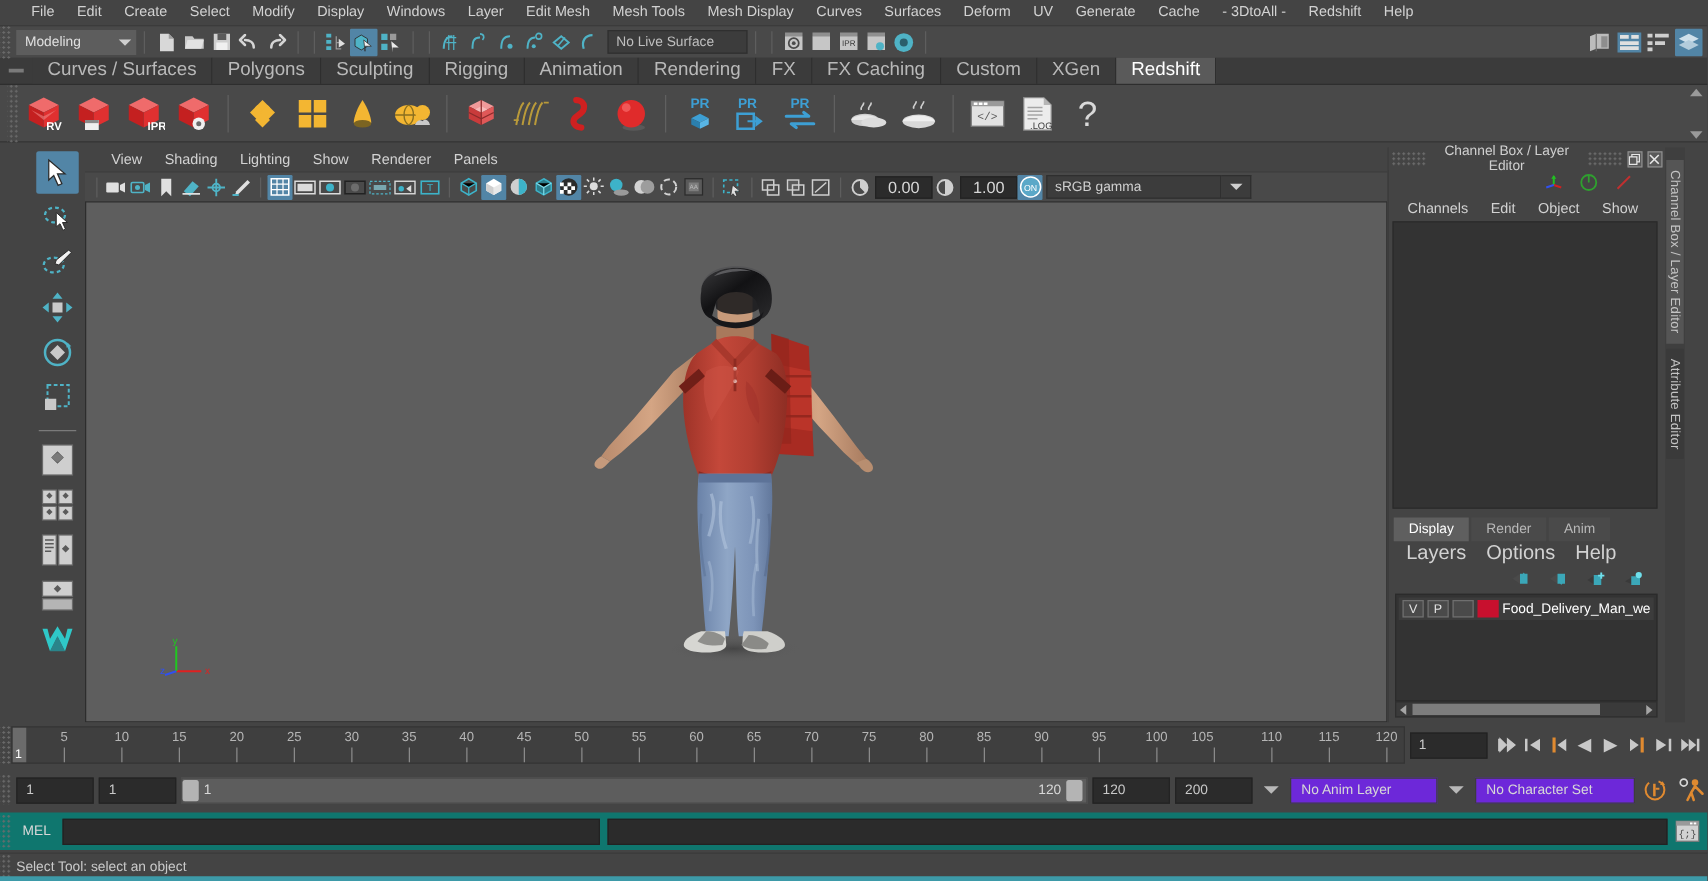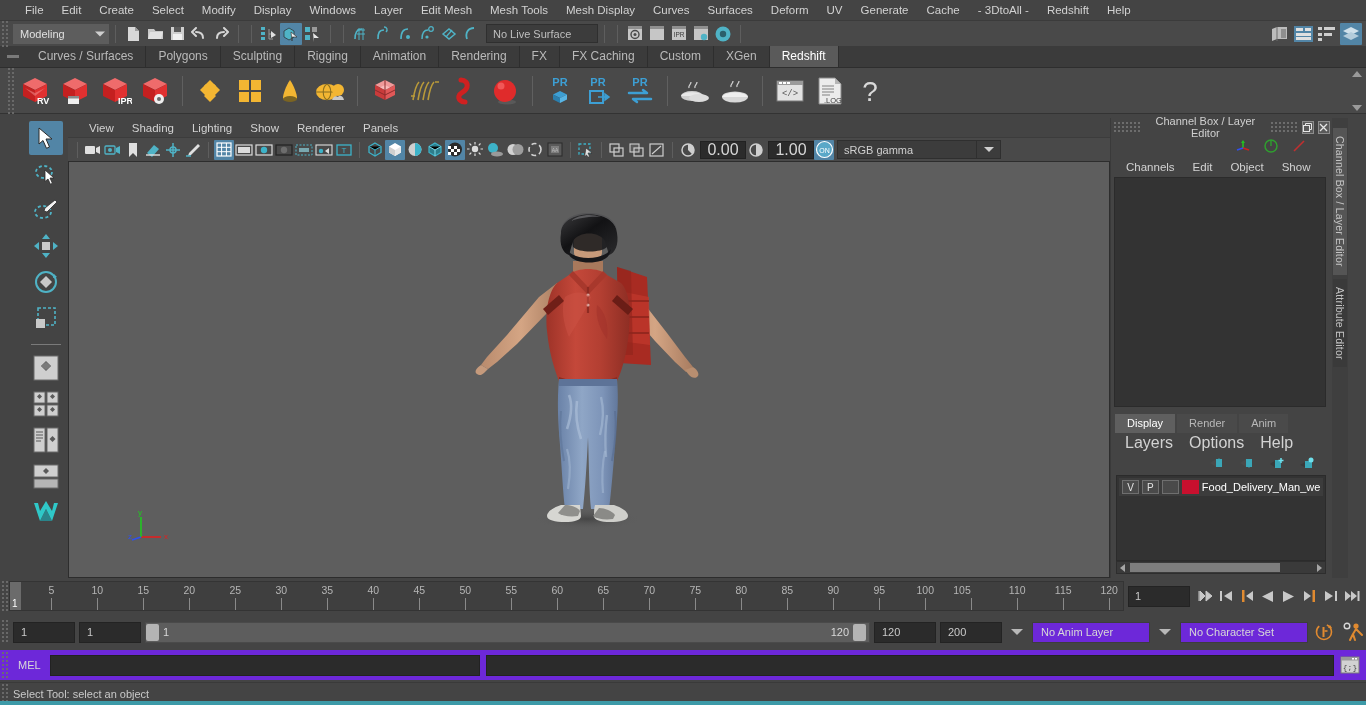--- a/index.html
+++ b/index.html
@@ -71,21 +71,21 @@
   .shelf-tabs {
     height: 22px; background: #3b3b3b; display: flex; align-items: flex-end;
     border-bottom: 1px solid #2e2e2e;
   }
   .shelf-tabs .grip2 {
     width: 26px; height: 22px;
     display: flex; align-items: center; justify-content: center;
   }
   .shelf-tabs .grip2 .bar { width: 12px; height: 3px; background: #7a7a7a; }
   .stab {
-    padding: 3px 12px 4px 12px; font-size: 12px; color: #b9b9b9;
+    padding: 3px 12px 4px 12px; font-size: 15px; color: #b9b9b9;
     background: #3b3b3b; border-right: 1px solid #2e2e2e; line-height: 14px;
   }
   .stab.active { background: #5a5a5a; color: #ffffff; }
   .shelf-row {
     height: 46px; background: #494949; display: flex; align-items: center;
     padding-left: 6px; position: relative;
     border-bottom: 1px solid #333;
   }
   .shelf-row .grip { height: 46px; }
   .sh-ico {
@@ -131,21 +131,21 @@
   }
   .vp-menubar .mi { padding: 1px 9px; font-size: 11.5px; color: #d2d2d2; }
   .vp-toolbar {
     height: 24px; background: #494949; display: flex; align-items: center;
     padding-left: 4px; border-top: 1px solid #3c3c3c;
   }
   .vp-toolbar .ico { width: 20px; height: 20px; }
   .vp-sep { width: 1px; height: 16px; background: #5e5e5e; margin: 0 5px; flex:0 0 1px; }
   .numfield {
     width: 46px; height: 18px; background: #2b2b2b; color: #d7d7d7;
-    font-size: 16px; display: flex; align-items: center; justify-content: center;
+    font-size: 13px; display: flex; align-items: center; justify-content: center;
     border: 1px solid #222; margin-left: 2px;
   }
   .gammafield {
     width: 140px; height: 19px; background: #3c3c3c; border: 1px solid #2f2f2f;
     color: #d0d0d0; font-size: 11px; display: flex; align-items: center;
     padding-left: 6px; margin-left: 3px;
   }
   .gammaarrow {
     width: 24px; height: 19px; background: #3c3c3c; border: 1px solid #2f2f2f;
     border-left: none; display: flex; align-items: center; justify-content: center;
@@ -286,21 +286,21 @@
   }
   .dd-arrow {
     width: 0; height: 0; border-left: 6px solid transparent;
     border-right: 6px solid transparent; border-top: 6px solid #b8b8b8;
     margin: 0 5px;
   }
 
   
   .cmdline-wrap {
     position: absolute; left: 0; top: 650px; width: 1366px; height: 30px;
-    background: #6d28d9; display: flex; align-items: center;
+    background: #0f766e; display: flex; align-items: center;
   }
   .mel-lbl { font-size: 11px; color: #d8d8d8; padding: 0 9px; }
   .mel-input {
     width: 430px; height: 21px; background: #2b2b2b; border: 1px solid #222;
   }
   .mel-output {
     flex: 1 1 auto; height: 21px; background: #2b2b2b; border: 1px solid #222;
     margin: 0 4px 0 6px;
   }
   .script-ico { width: 24px; height: 24px; display:flex;align-items:center;justify-content:center;margin-right:4px;}

